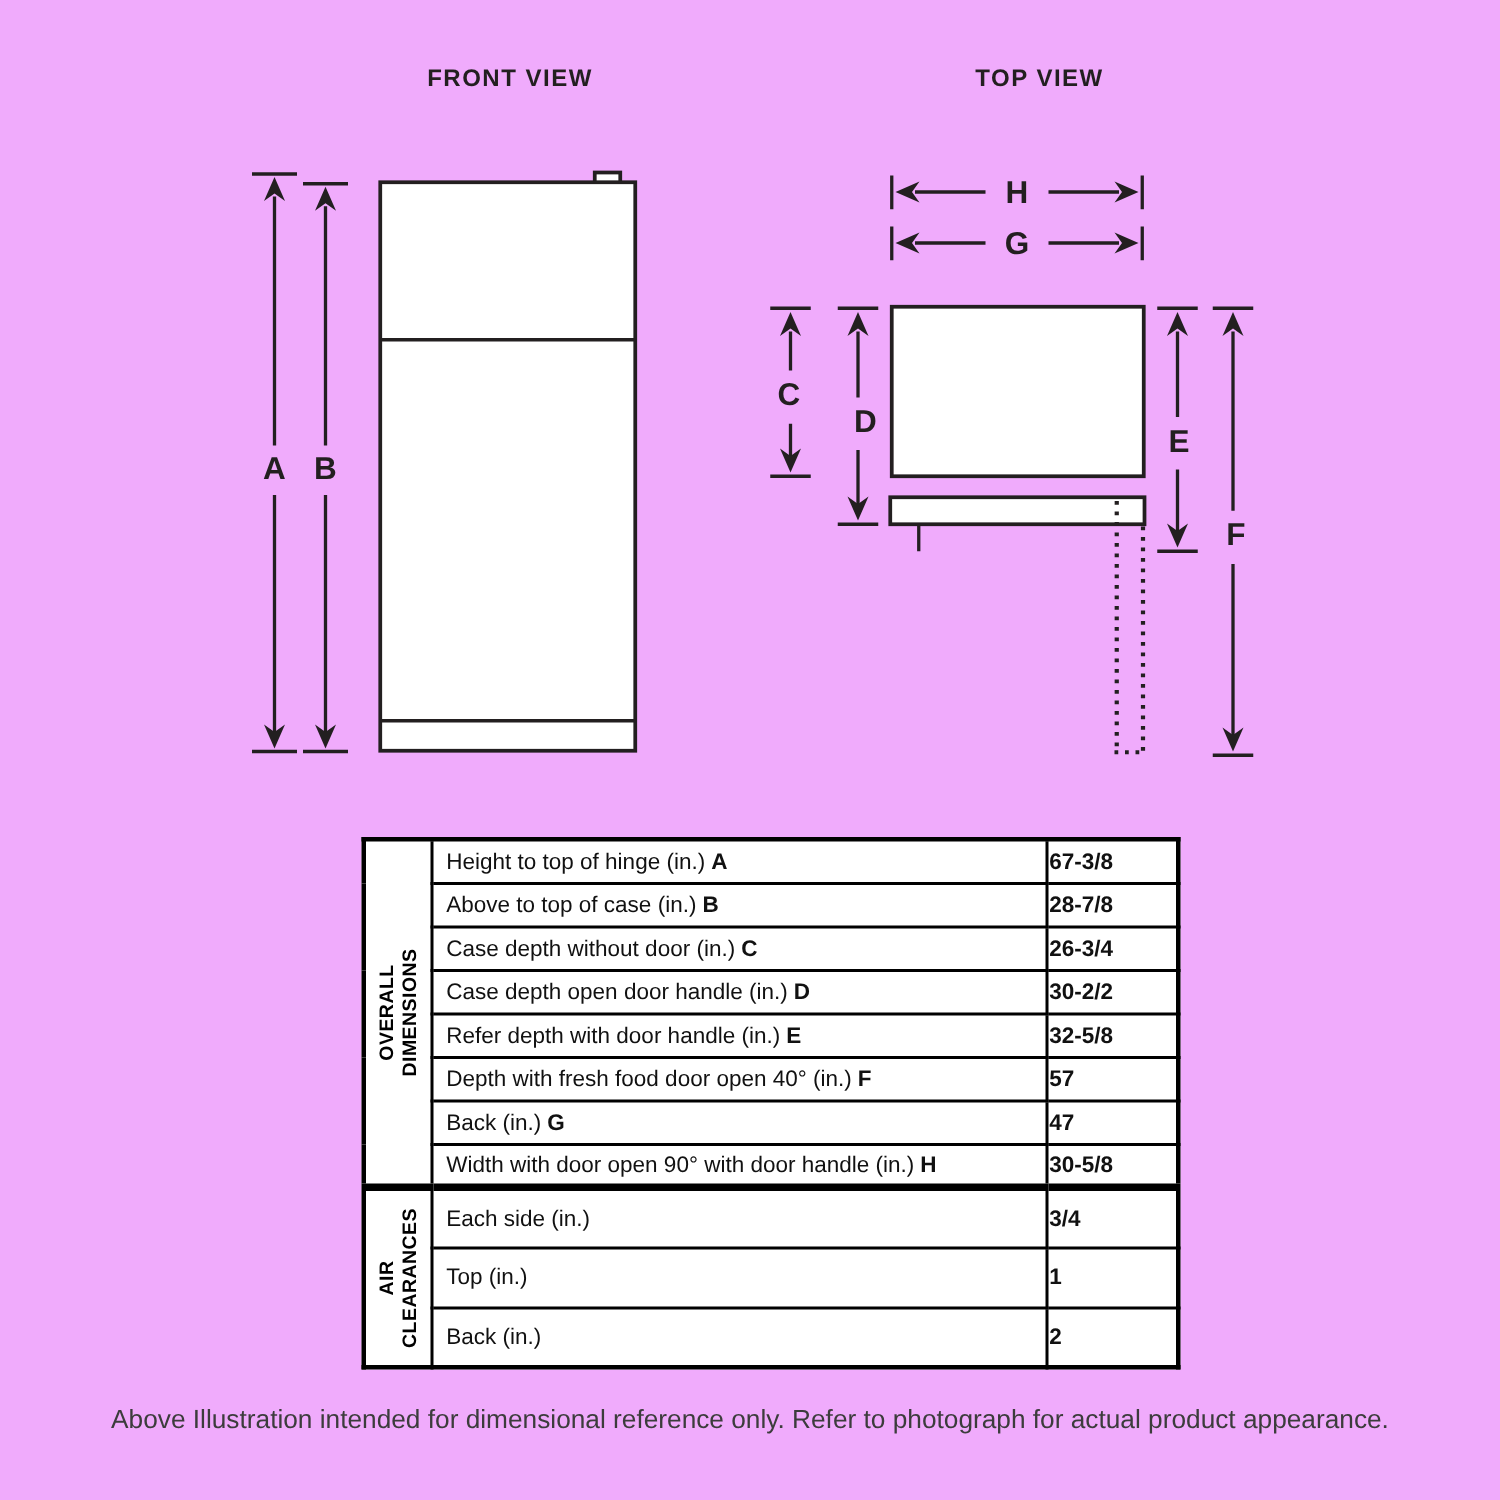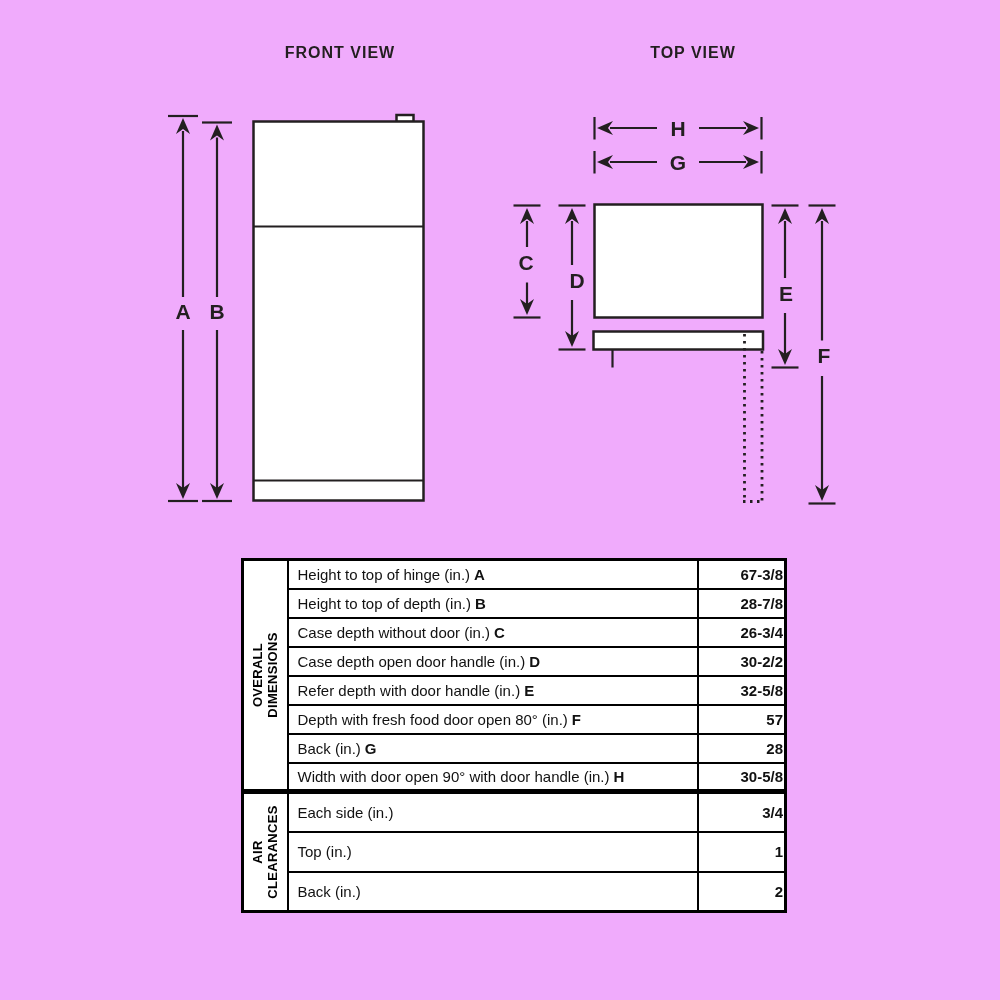--- a/index.html
+++ b/index.html
@@ -16,21 +16,21 @@
   svg .ah{fill:#231f20;stroke:none;}
   svg text.dim{font-family:"Liberation Sans",sans-serif;font-weight:bold;font-size:21px;
                fill:#231f20;text-anchor:middle;}
   table.dims{position:absolute;left:241px;top:558px;width:543px;border-collapse:collapse;
              table-layout:fixed;background:#fff;border:3px solid #000;}
   table.dims td{border:2px solid #000;font-size:15px;color:#111;overflow:hidden;}
   tr.s1{height:29px;}
   tr.s2{height:40px;}
   td.desc{padding:0 4px 0 9px;white-space:nowrap;margin-top:26px;}
   td.desc b{margin-left:4px;}
-  td.val{text-align:right;font-weight:bold;margin-top:40px;}
+  td.val{text-align:left;font-weight:bold;margin-top:40px;}
   td.rot-cell{padding:0;position:relative;}
   .rot{position:absolute;left:50%;top:50%;transform:translate(-50%,-50%) rotate(-90deg);
        font-weight:bold;font-size:13px;line-height:15px;letter-spacing:0.3px;
        text-align:center;white-space:nowrap;color:#000;}
   tr.sec-start td{border-top:5px solid #000;}
   .footnote{position:absolute;top:936px;left:0;width:1000px;text-align:center;
             font-size:17.5px;color:#3c3c3c;}
 </style>
 </head>
 <body>
@@ -151,42 +151,42 @@
       </colgroup>
     <tbody>
       <tr class="s1">
         <td class="rot-cell" rowspan="8">
           <div class="rot"><span>OVERALL</span><br><span>DIMENSIONS</span></div>
         </td>
         <td class="desc"><span>Height to top of hinge (in.)</span><b>A</b></td>
         <td class="val">67-3/8</td>
       </tr>
       <tr class="s1">
-        <td class="desc"><span>Height to top of depth (in.)</span><b>B</b></td>
+        <td class="desc"><span>Above to top of case (in.)</span><b>B</b></td>
         <td class="val">28-7/8</td>
       </tr>
       <tr class="s1">
         <td class="desc"><span>Case depth without door (in.)</span><b>C</b></td>
         <td class="val">26-3/4</td>
       </tr>
       <tr class="s1">
         <td class="desc"><span>Case depth open door handle (in.)</span><b>D</b></td>
         <td class="val">30-2/2</td>
       </tr>
       <tr class="s1">
         <td class="desc"><span>Refer depth with door handle (in.)</span><b>E</b></td>
         <td class="val">32-5/8</td>
       </tr>
       <tr class="s1">
-        <td class="desc"><span>Depth with fresh food door open 80° (in.)</span><b>F</b></td>
+        <td class="desc"><span>Depth with fresh food door open 40° (in.)</span><b>F</b></td>
         <td class="val">57</td>
       </tr>
       <tr class="s1">
         <td class="desc"><span>Back (in.)</span><b>G</b></td>
-        <td class="val">28</td>
+        <td class="val">47</td>
       </tr>
       <tr class="s1">
         <td class="desc"><span>Width with door open 90° with door handle (in.)</span><b>H</b></td>
         <td class="val">30-5/8</td>
       </tr>
       <tr class="s2 sec-start">
         <td class="rot-cell" rowspan="3">
           <div class="rot"><span>AIR</span><br><span>CLEARANCES</span></div>
         </td>
         <td class="desc"><span>Each side (in.)</span><b></b></td>
@@ -196,14 +196,15 @@
         <td class="desc"><span>Top (in.)</span><b></b></td>
         <td class="val">1</td>
       </tr>
       <tr class="s2">
         <td class="desc"><span>Back (in.)</span><b></b></td>
         <td class="val">2</td>
       </tr>
     </tbody>
   </table>
 
+  <div class="footnote">Above Illustration intended for dimensional reference only. Refer to photograph for actual product appearance.</div>
 
 </div>
 
 </body></html>

